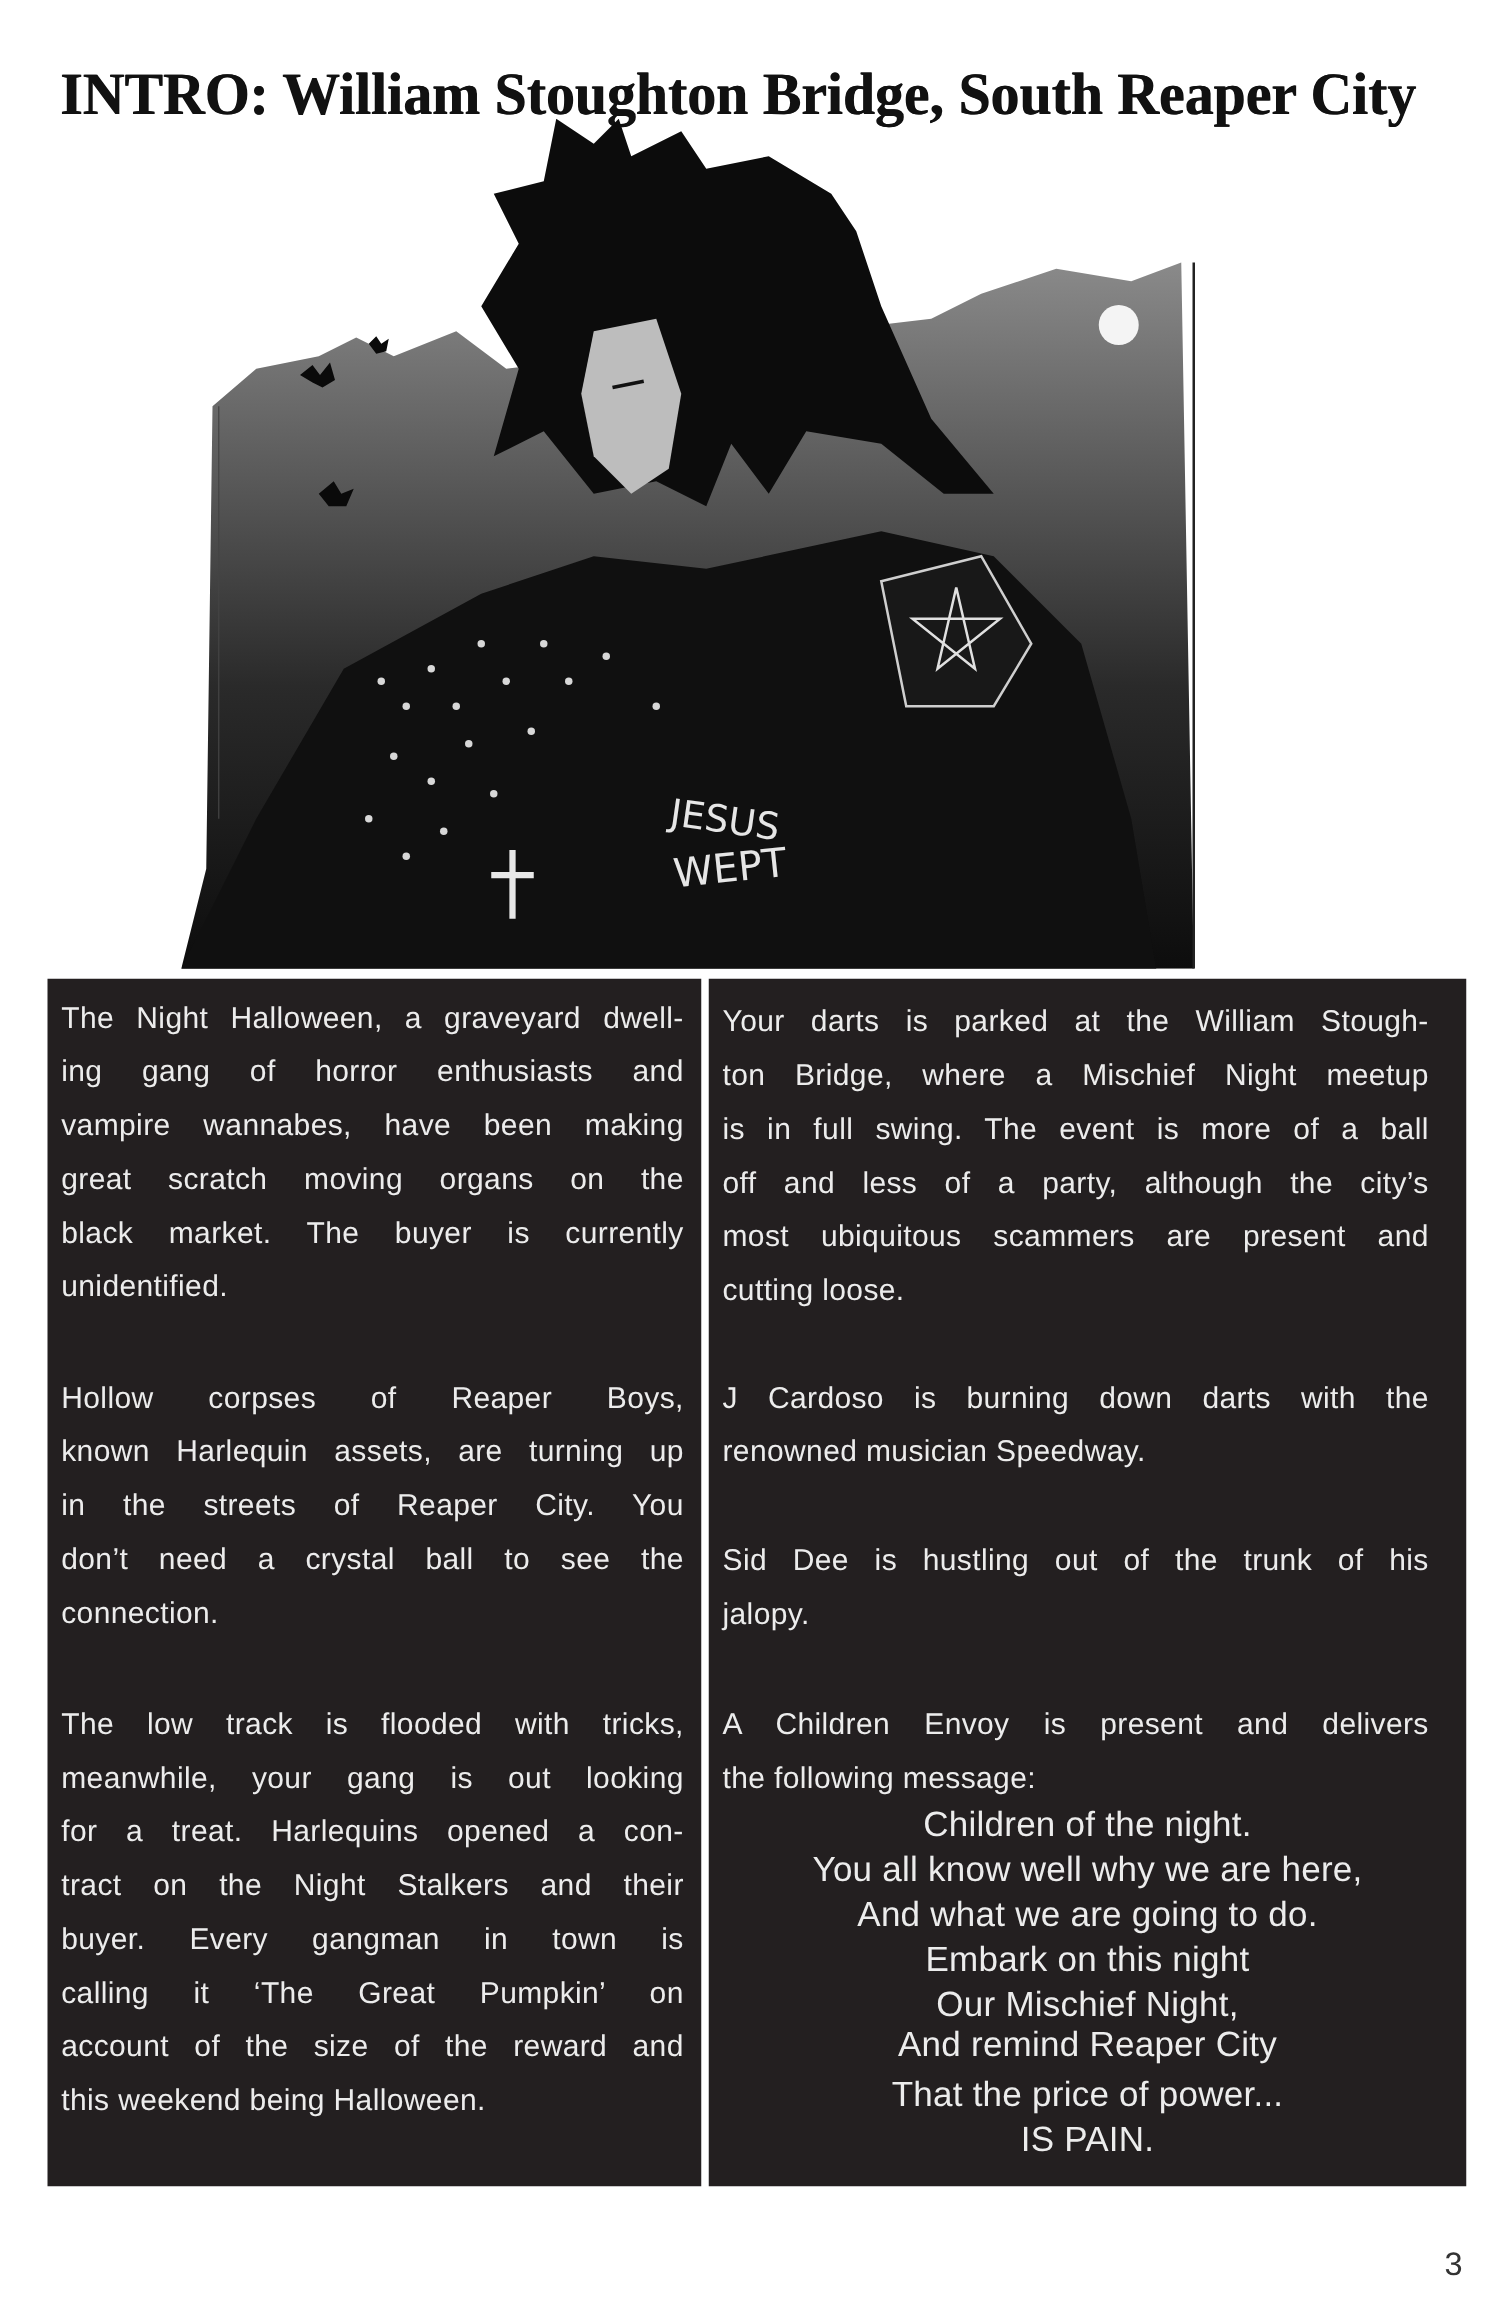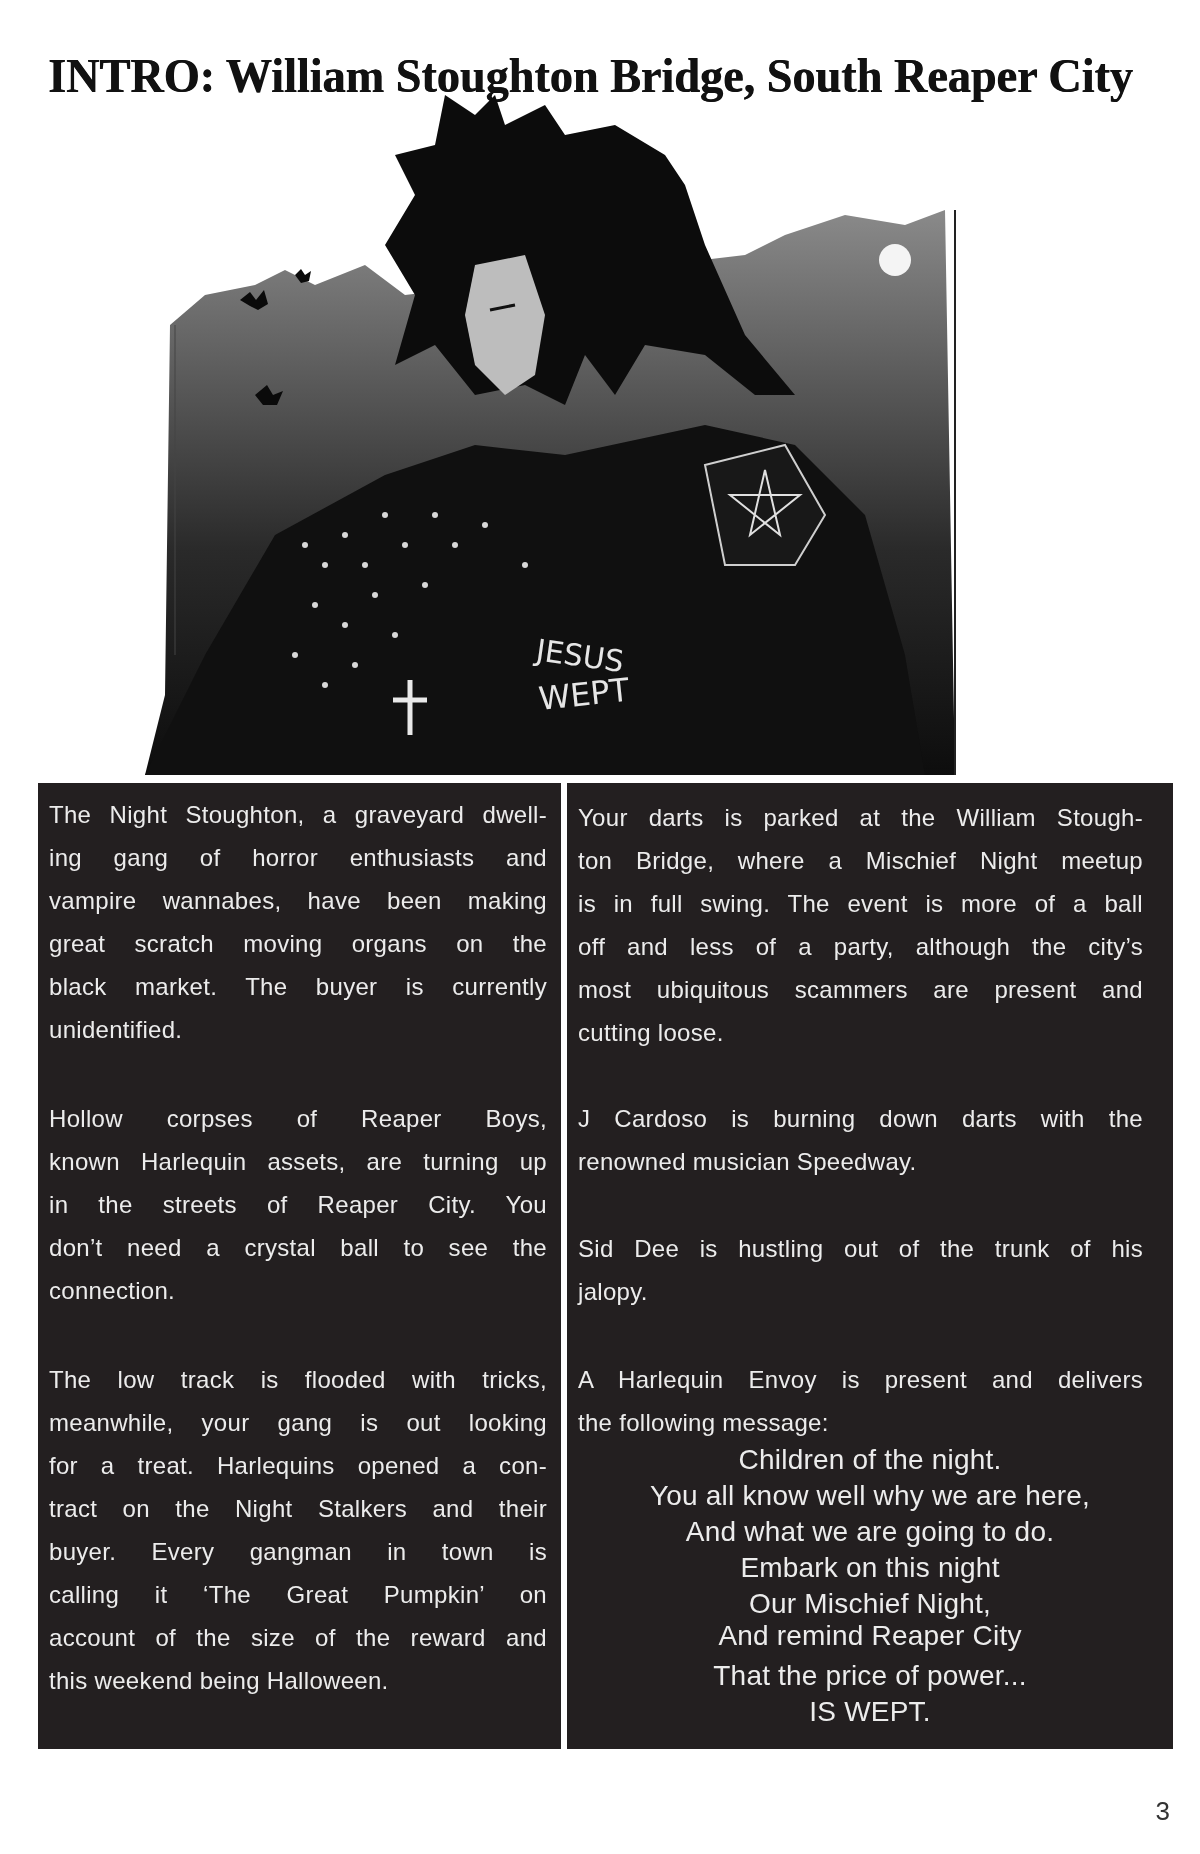--- a/index.html
+++ b/index.html
@@ -105,21 +105,21 @@
     <line x1="265" y1="585" x2="265" y2="640"></line>
     <line x1="248" y1="605" x2="282" y2="605"></line>
   </g>
 
   <text x="390" y="565" fill="#e6e6e6" font-family="DejaVu Sans, sans-serif" font-size="30" transform="rotate(8 390 565)">JESUS</text>
   <text x="395" y="615" fill="#e6e6e6" font-family="DejaVu Sans, sans-serif" font-size="32" transform="rotate(-6 395 615)">WEPT</text>
 </svg>
 
 <div class="panel left">
 
-  <div class="line" style="top:17px">The Night Stoughton, a graveyard dwell-</div>
+  <div class="line" style="top:17px">The Night Halloween, a graveyard dwell-</div>
   <div class="line" style="top:60px">ing gang of horror enthusiasts and</div>
   <div class="line" style="top:103px">vampire wannabes, have been making</div>
   <div class="line" style="top:146px">great scratch moving organs on the</div>
   <div class="line" style="top:189px">black market. The buyer is currently</div>
   <div class="line last" style="top:232px">unidentified.</div>
 
   <div class="line" style="top:321px">Hollow corpses of Reaper Boys,</div>
   <div class="line" style="top:364px">known Harlequin assets, are turning up</div>
   <div class="line" style="top:407px">in the streets of Reaper City. You</div>
   <div class="line" style="top:450px">don’t need a crystal ball to see the</div>
@@ -142,26 +142,26 @@
   <div class="line" style="top:149px">off and less of a party, although the city’s</div>
   <div class="line" style="top:192px">most ubiquitous scammers are present and</div>
   <div class="line last" style="top:235px">cutting loose.</div>
 
   <div class="line" style="top:321px">J Cardoso is burning down darts with the</div>
   <div class="line last" style="top:364px">renowned musician Speedway.</div>
 
   <div class="line" style="top:451px">Sid Dee is hustling out of the trunk of his</div>
   <div class="line last" style="top:494px">jalopy.</div>
 
-  <div class="line" style="top:582px">A Harlequin Envoy is present and delivers</div>
+  <div class="line" style="top:582px">A Children Envoy is present and delivers</div>
   <div class="line last" style="top:625px">the following message:</div>
 
   <div class="poem" style="top:664px">Children of the night.</div>
   <div class="poem" style="top:700px">You all know well why we are here,</div>
   <div class="poem" style="top:736px">And what we are going to do.</div>
   <div class="poem" style="top:772px">Embark on this night</div>
   <div class="poem" style="top:808px">Our Mischief Night,</div>
   <div class="poem" style="top:840px">And remind Reaper City</div>
   <div class="poem" style="top:880px">That the price of power...</div>
-  <div class="poem" style="top:916px">IS WEPT.</div>
+  <div class="poem" style="top:916px">IS PAIN.</div>
 </div>
 
 <div class="page-number">3</div>
 
 </body></html>

